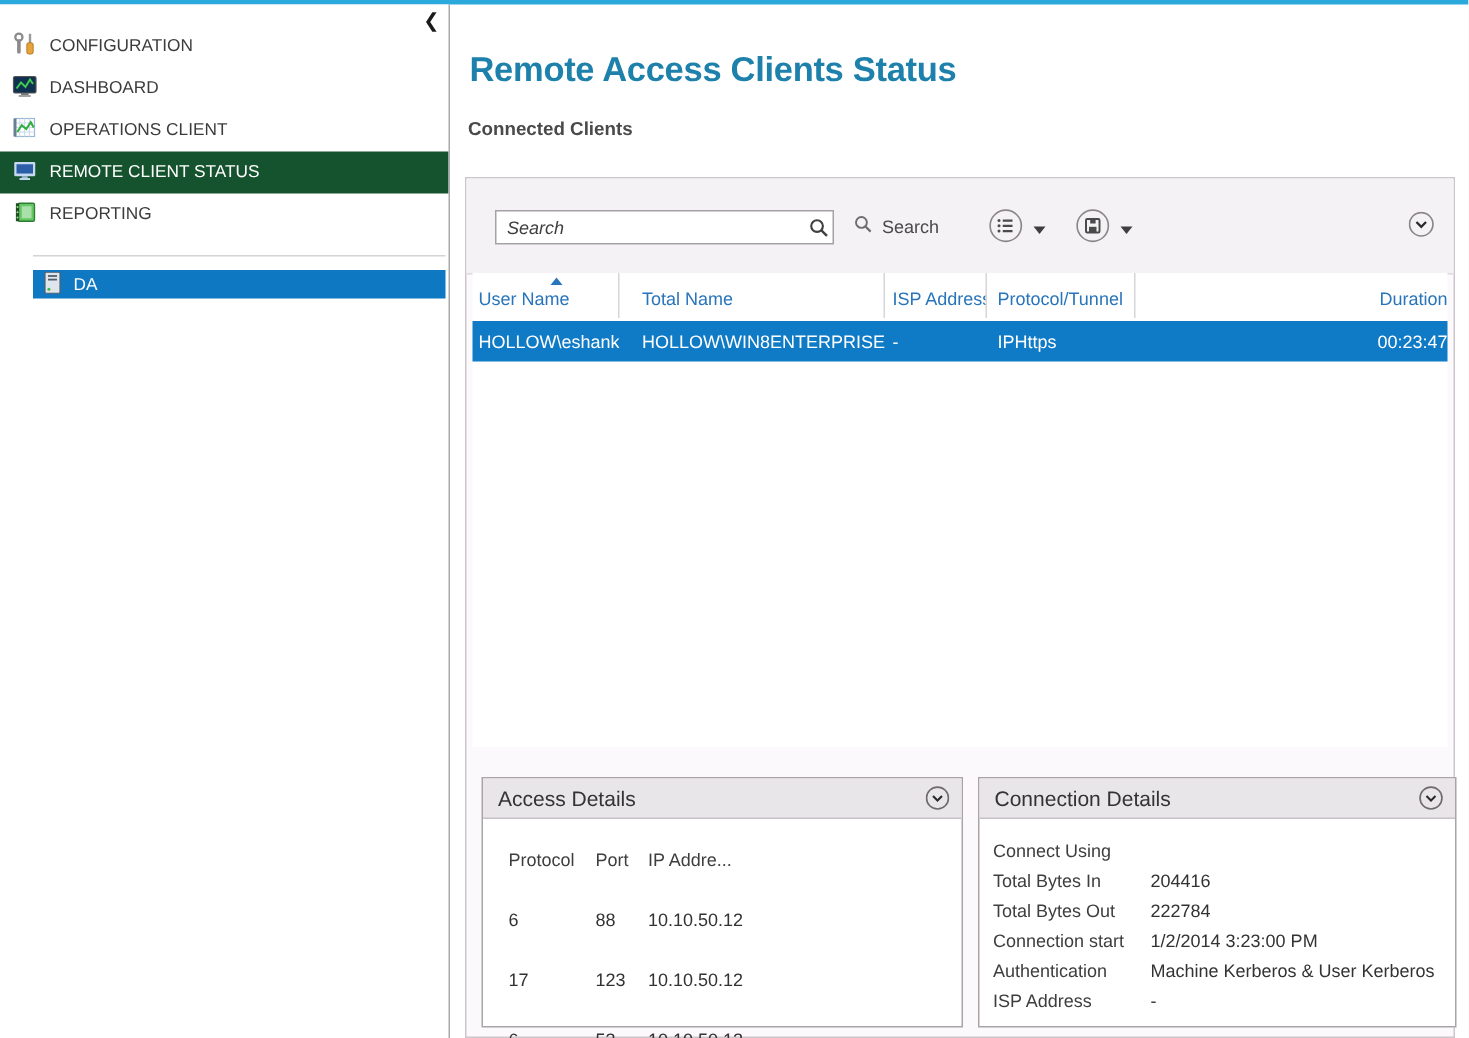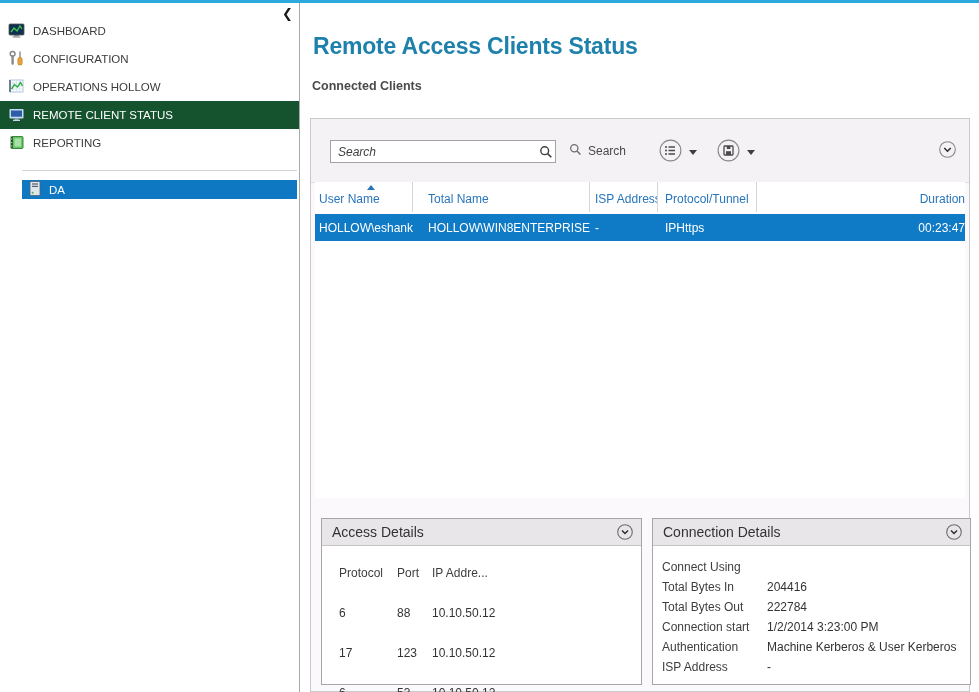--- a/index.html
+++ b/index.html
@@ -89,51 +89,51 @@
 
 <div class="abs top-accent"></div>
 
 <aside class="abs sidebar">
   <div class="abs collapse-btn">❮</div>
 
   <nav class="abs nav">
     <div class="nav-item">
       <span>
         <svg width="17" height="17" viewBox="0 0 17 17">
+          <circle cx="4.6" cy="3.8" r="2.4" fill="none" stroke="#8A8A8A" stroke-width="1.5"></circle>
+          <rect x="3.4" y="5.2" width="2.4" height="9.5" rx="1" fill="#8A8A8A"></rect>
+          <rect x="11.2" y="1.5" width="1.6" height="7" fill="#9A9A9A"></rect>
+          <rect x="9.9" y="7.5" width="4.2" height="7.5" rx="1.6" fill="#E8A33D" stroke="#B97F22" stroke-width="0.7"></rect>
+        </svg>
+      </span>
+      <span>CONFIGURATION</span>
+    </div>
+
+    <div class="nav-item">
+      <span>
+        <svg width="17" height="17" viewBox="0 0 17 17">
           <rect x="1" y="2" width="15" height="11" rx="1" fill="#10304F" stroke="#555" stroke-width="0.8"></rect>
           <polyline points="3,10 6,6 9,9 12,4 14,7" fill="none" stroke="#3FCB4F" stroke-width="1.3"></polyline>
           <rect x="6" y="13" width="5" height="1.4" fill="#777"></rect>
           <rect x="4.5" y="14.4" width="8" height="1.2" fill="#999"></rect>
         </svg>
       </span>
       <span>DASHBOARD</span>
     </div>
 
     <div class="nav-item">
       <span>
         <svg width="17" height="17" viewBox="0 0 17 17">
-          <circle cx="4.6" cy="3.8" r="2.4" fill="none" stroke="#8A8A8A" stroke-width="1.5"></circle>
-          <rect x="3.4" y="5.2" width="2.4" height="9.5" rx="1" fill="#8A8A8A"></rect>
-          <rect x="11.2" y="1.5" width="1.6" height="7" fill="#9A9A9A"></rect>
-          <rect x="9.9" y="7.5" width="4.2" height="7.5" rx="1.6" fill="#E8A33D" stroke="#B97F22" stroke-width="0.7"></rect>
-        </svg>
-      </span>
-      <span>CONFIGURATION</span>
-    </div>
-
-    <div class="nav-item">
-      <span>
-        <svg width="17" height="17" viewBox="0 0 17 17">
           <rect x="2" y="2" width="13" height="12" fill="#FFFFFF" stroke="#9AB8D6" stroke-width="0.8"></rect>
           <path d="M5.2 2 v12 M8.4 2 v12 M11.6 2 v12 M2 5 h13 M2 8 h13 M2 11 h13" stroke="#C9DCEE" stroke-width="0.7"></path>
           <rect x="1" y="2" width="2" height="12" fill="#6A7F94"></rect>
           <polyline points="3.5,11 6.5,6.5 9.5,9 12.5,4.5 14.5,8" fill="none" stroke="#2FAF3F" stroke-width="1.4"></polyline>
         </svg>
       </span>
-      <span>OPERATIONS HOLLOW</span>
+      <span>OPERATIONS CLIENT</span>
     </div>
 
     <div class="nav-item selected">
       <span>
         <svg width="17" height="17" viewBox="0 0 17 17">
           <rect x="1.5" y="3" width="14" height="9.5" rx="0.8" fill="#C7D9F0"></rect>
           <rect x="3" y="4.5" width="11" height="6.2" fill="#2B5EA7"></rect>
           <rect x="6.5" y="12.5" width="4" height="1.2" fill="#9FB8D8"></rect>
           <rect x="5" y="13.7" width="7" height="1.3" fill="#C7D9F0"></rect>
         </svg>

